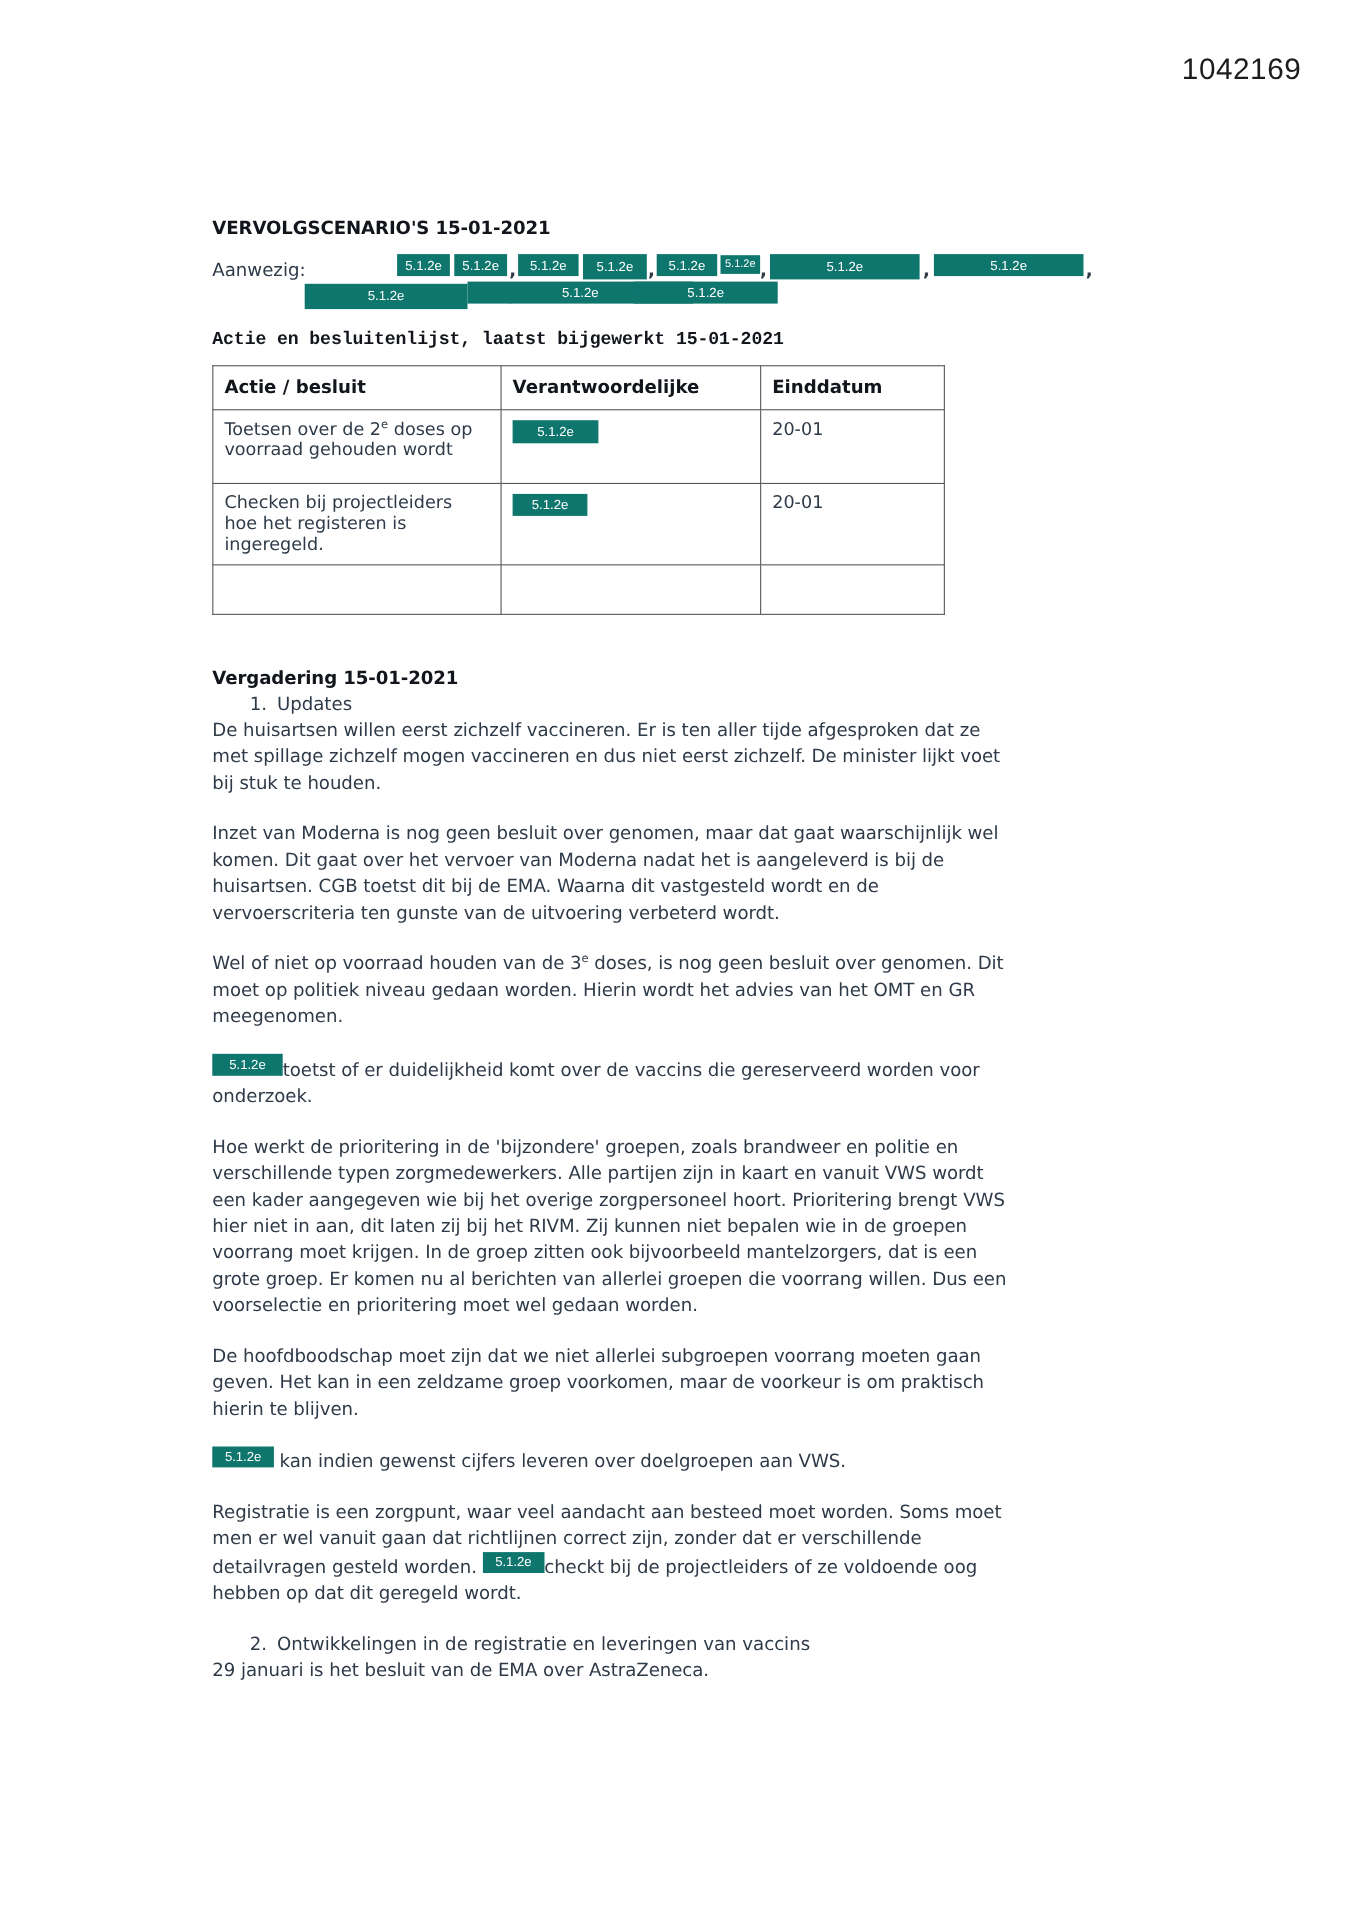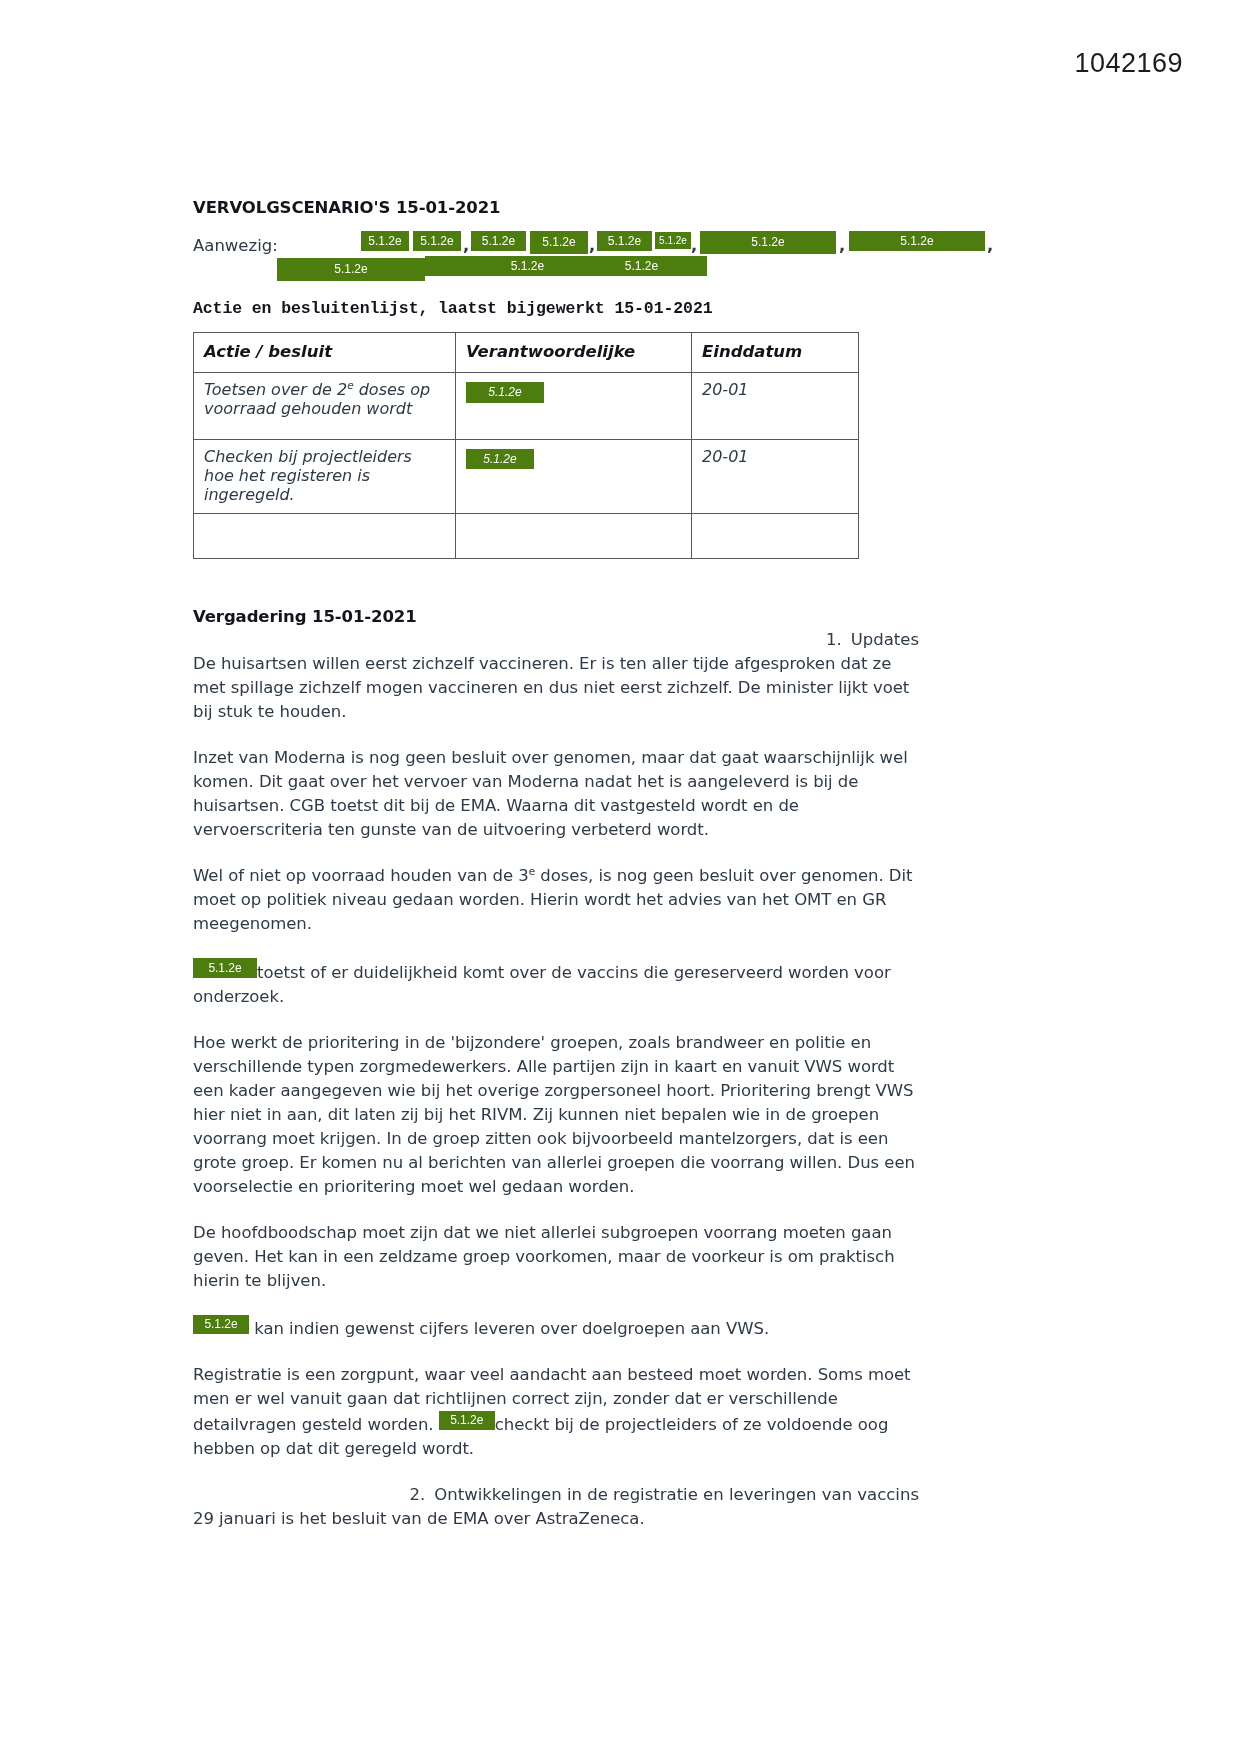--- a/index.html
+++ b/index.html
@@ -59,21 +59,21 @@
     font-size: 16.5px;
     font-weight: bold;
     color: #12161c;
     margin: 0 0 2px 0;
     letter-spacing: -0.1px;
   }
 
   
   .redaction {
     display: inline-block;
-    background: #4d7c0f;
+    background: #0f766e;
     color: #ffffff;
     font-family: "Liberation Sans", sans-serif;
     font-size: 12px;
     text-align: center;
     vertical-align: baseline;
     line-height: 20px;
     height: 20px;
     box-sizing: border-box;
     overflow: hidden;
     white-space: nowrap;
@@ -123,21 +123,20 @@
   .attendance .redaction {
     position: absolute;
   }
 
   
   table.actielijst {
     border-collapse: collapse;
     width: 665px;
     margin: 0 16px 0 0;
     table-layout: fixed;
-    font-style: italic;
   }
   table.actielijst th,
   table.actielijst td {
     border: 1px solid #575757;
     padding: 7px 10px 9px 10px;
     text-align: left;
     vertical-align: top;
     font-size: 16px;
     color: #2e3a48;
     font-family: "DejaVu Sans", sans-serif;
@@ -165,21 +164,20 @@
     margin: 0 0 22px 0;
     letter-spacing: -0.05px;
   }
   p.body.tight { margin-bottom: 10px; }
   .list-item {
     font-family: "DejaVu Sans", sans-serif;
     font-size: 16.5px;
     line-height: 24px;
     color: #2e3a48;
     margin: 0 0 0 34px;
-    text-align: right;
   }
   .list-item .num { margin-right: 9px; }
   sup.ord {
     font-size: 10.5px;
     vertical-align: super;
     line-height: 0;
   }
 </style>
 </head>
 <body>

